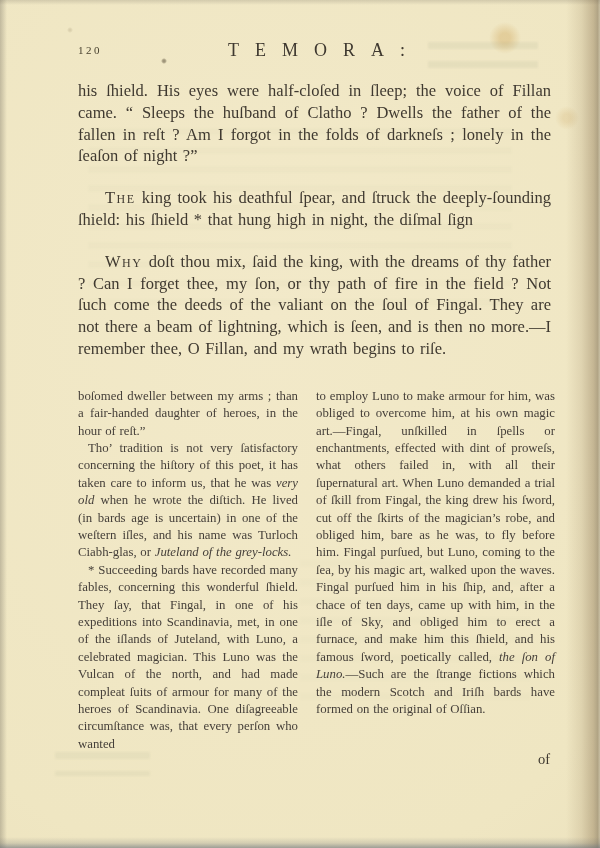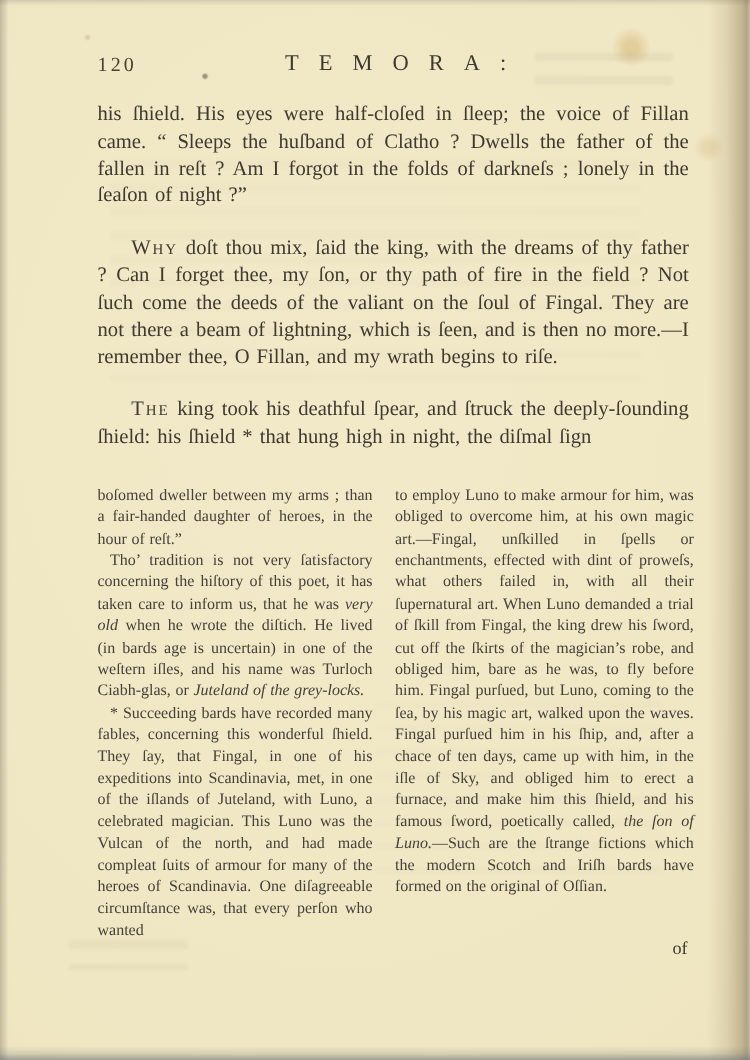--- a/index.html
+++ b/index.html
@@ -37,21 +37,21 @@
     background:linear-gradient(to right,
       rgba(122,95,58,0) 0%, rgba(122,95,58,.14) 45%,
       rgba(116,90,56,.34) 80%, rgba(104,86,60,.46) 93%, rgba(148,138,122,.42) 100%);}
   .edge-bottom{left:0;bottom:0;width:100%;height:11px;
     background:linear-gradient(to bottom,
       rgba(84,90,100,0) 0%, rgba(84,90,100,.18) 55%, rgba(98,106,118,.58) 100%);}
 
   .content{position:absolute;left:78px;top:40px;width:477px;color:#3f3930;}
 
   .header{position:relative;height:24px;margin-bottom:16px;}
-  .page-number{position:absolute;left:0;top:4px;font-size:16px;letter-spacing:2.5px;color:#48412f;}
+  .page-number{position:absolute;left:0;top:4px;font-size:11px;letter-spacing:2.5px;color:#48412f;}
   .running-title{display:block;text-align:center;font-size:18px;letter-spacing:16px;
     margin-left:16px;color:#3f3930;font-family:Liberation Serif, serif;}
 
   .main-text p{margin:0 4px 20px 0;text-align:justify;font-size:16.5px;line-height:21.8px;
     word-spacing:1.5px;color:#3f3930;}
   .main-text p:last-child{margin-bottom:0;}
   .indent{text-indent:27px;}
   .sc{font-variant:small-caps;letter-spacing:1.5px;}
   .it{font-style:italic;}
 
@@ -75,22 +75,22 @@
   <div class="ghost ghost-4"></div>
 
   <div class="content">
     <div class="header">
       <span class="page-number">120</span>
       <span class="running-title">TEMORA:</span>
     </div>
 
     <div class="main-text">
         <p><span>his ſhield. His eyes were half-cloſed in ſleep; the voice of Fillan came. “ Sleeps the huſband of Clatho ? Dwells the father of the fallen in reſt ? Am I forgot in the folds of darkneſs ; lonely in the ſeaſon of night ?”</span></p>
+        <p class="indent"><span class="sc">The</span><span> king took his deathful ſpear, and ſtruck the deeply-ſounding ſhield: his ſhield * that hung high in night, the diſmal ſign</span></p>
         <p class="indent"><span class="sc">Why</span><span> doſt thou mix, ſaid the king, with the dreams of thy father ? Can I forget thee, my ſon, or thy path of fire in the field ? Not ſuch come the deeds of the valiant on the ſoul of Fingal. They are not there a beam of lightning, which is ſeen, and is then no more.—I remember thee, O Fillan, and my wrath begins to riſe.</span></p>
-        <p class="indent"><span class="sc">The</span><span> king took his deathful ſpear, and ſtruck the deeply-ſounding ſhield: his ſhield * that hung high in night, the diſmal ſign</span></p>
       </div>
 
     <div class="footnotes">
       <div class="fn-col fn-left">
           <p><span>boſomed dweller between my arms ; than a fair-handed daughter of heroes, in the hour of reſt.”</span></p>
           <p class="indent"><span>Tho’ tradition is not very ſatisfactory concerning the hiſtory of this poet, it has taken care to inform us, that he was </span><span class="it">very old</span><span> when he wrote the diſtich. He lived (in bards age is uncertain) in one of the weſtern iſles, and his name was Turloch Ciabh-glas, or </span><span class="it">Juteland of the grey-locks.</span></p>
           <p class="indent"><span>* Succeeding bards have recorded many fables, concerning this wonderful ſhield. They ſay, that Fingal, in one of his expeditions into Scandinavia, met, in one of the iſlands of Juteland, with Luno, a celebrated magician. This Luno was the Vulcan of the north, and had made compleat ſuits of armour for many of the heroes of Scandinavia. One diſagreeable circumſtance was, that every perſon who wanted</span></p>
         </div>
       <div class="fn-col fn-right">
           <p><span>to employ Luno to make armour for him, was obliged to overcome him, at his own magic art.—Fingal, unſkilled in ſpells or enchantments, effected with dint of proweſs, what others failed in, with all their ſupernatural art. When Luno demanded a trial of ſkill from Fingal, the king drew his ſword, cut off the ſkirts of the magician’s robe, and obliged him, bare as he was, to fly before him. Fingal purſued, but Luno, coming to the ſea, by his magic art, walked upon the waves. Fingal purſued him in his ſhip, and, after a chace of ten days, came up with him, in the iſle of Sky, and obliged him to erect a furnace, and make him this ſhield, and his famous ſword, poetically called, </span><span class="it">the ſon of Luno.</span><span>—Such are the ſtrange fictions which the modern Scotch and Iriſh bards have formed on the original of Oſſian.</span></p>

